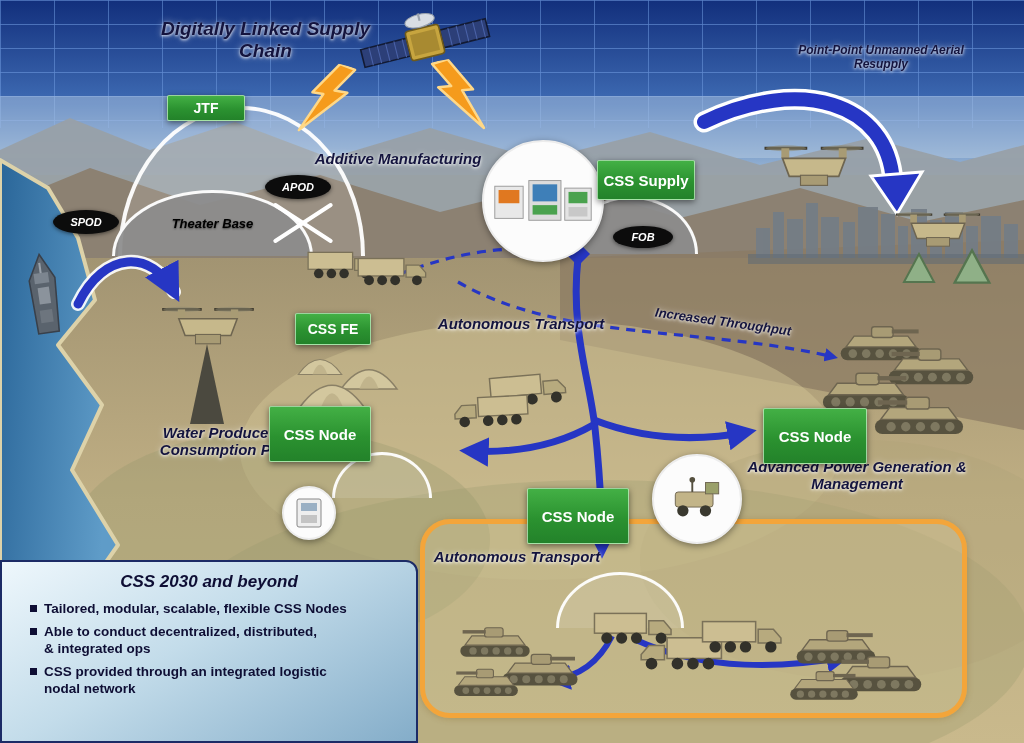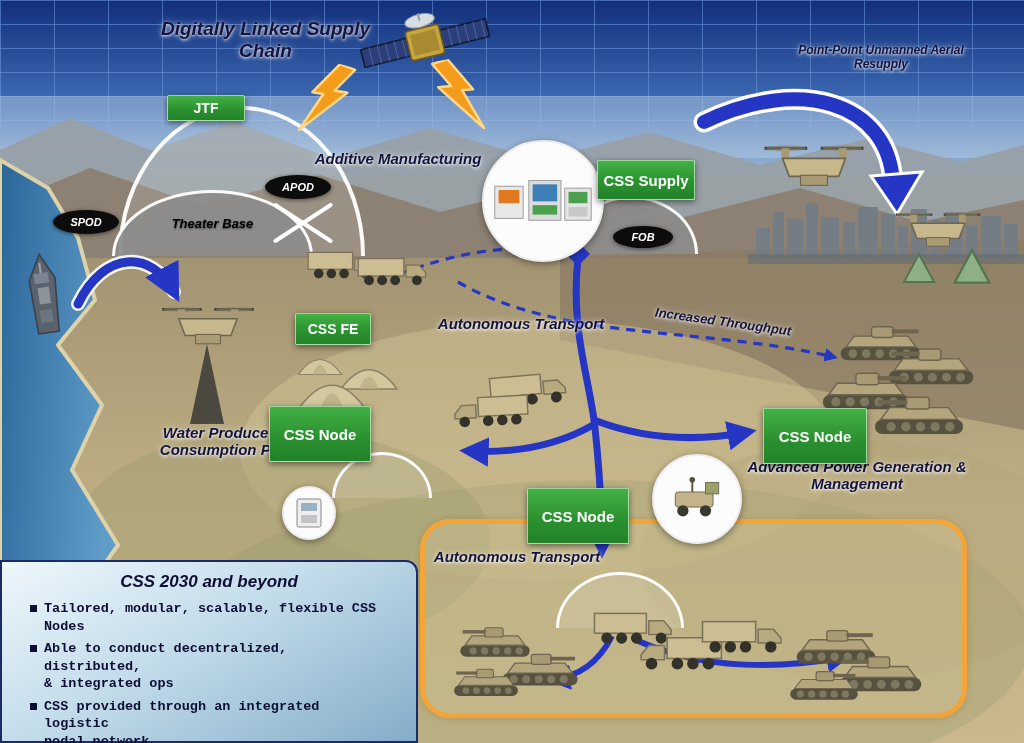--- a/index.html
+++ b/index.html
@@ -33,21 +33,21 @@
 
   .orangebox { position:absolute; left:420px; top:519px; width:547px; height:199px;
                border:5px solid #f3a53a; border-radius:30px; background:rgba(244,228,180,.18);
                box-shadow:0 1px 6px rgba(120,80,0,.25); z-index:2; }
 
   .infobox { position:absolute; left:0; top:560px; width:418px; height:183px;
              background:linear-gradient(150deg,#eef7fc 0%, #c3dcea 45%, #84adc9 100%);
              border:2px solid #1c2b66; border-radius:0 12px 0 0; padding:10px 26px 6px; z-index:9; }
   .infobox-title { text-align:center; font-weight:bold; font-style:italic; font-size:17px; color:#0e0e34; margin-bottom:8px; }
   .infobox ul { list-style:none; }
-  .infobox li { display:flex; font-weight:bold; font-size:13.5px; color:#0e0e34; line-height:1.3; margin-bottom:5px;font-family:Liberation Mono, monospace; }
+  .infobox li { display:flex; font-weight:bold; font-size:13.5px; color:#0e0e34; line-height:1.3; margin-bottom:5px; }
   .sq { width:7px; height:7px; background:#0e0e34; margin:5px 7px 0 2px; flex:none; }
   .btxt { white-space:pre-line; }
 
   .cone { position:absolute; width:0; height:0; border-left:17px solid transparent;
           border-right:17px solid transparent; border-bottom:80px solid #42413a; opacity:.92; z-index:6; }
   .xmark { position:absolute; width:66px; height:50px; z-index:4; }
   .xmark span { position:absolute; left:-2px; top:23px; width:70px; height:4px; background:#fff; border-radius:2px; }
   .theater-lbl { position:absolute; color:#000000; font-weight:bold; font-style:italic; font-size:13px;
                  text-align:center; z-index:4; text-shadow:0 1px 2px rgba(0,0,0,.5); }
 </style>

